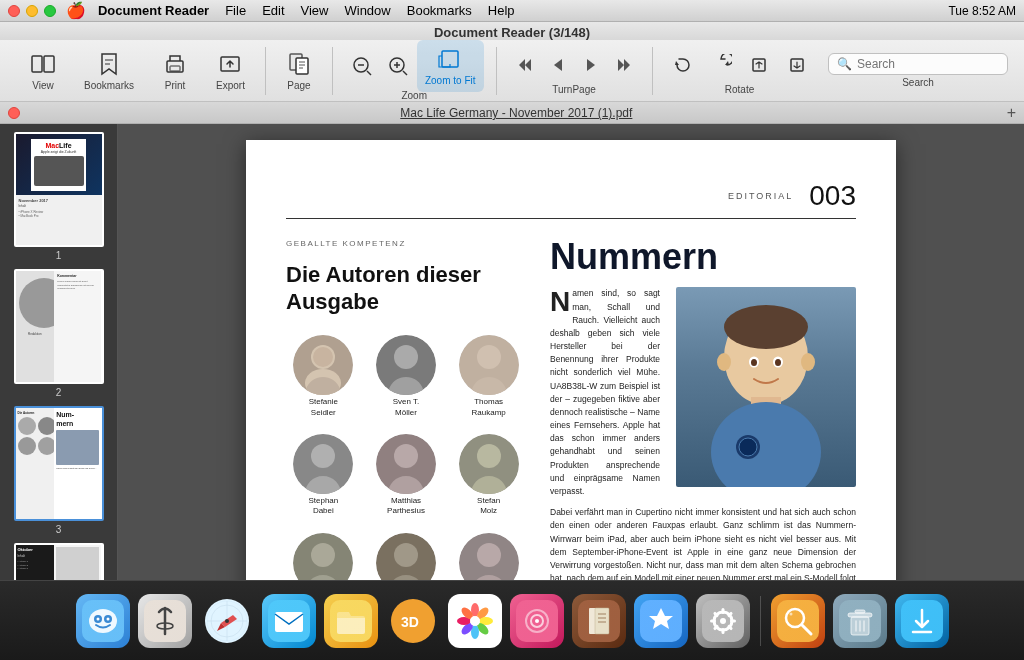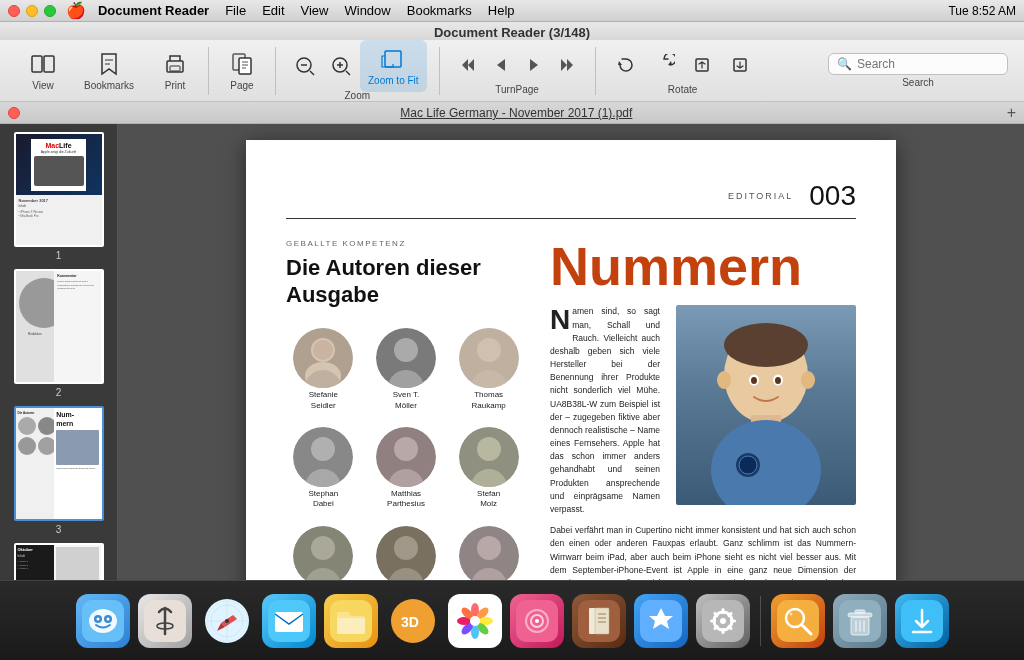--- a/index.html
+++ b/index.html
@@ -218,21 +218,21 @@
     .col-right {
       flex: 1;
     }
 
     
     .col-left-subtitle {
       font-size: 8px;
       letter-spacing: 1.5px;
       text-transform: uppercase;
       color: #666;
-      margin-bottom: 7px;
+      margin-bottom: 14px;
     }
     .col-left-title {
       font-size: 22px;
       font-weight: 700;
       color: #111;
       line-height: 1.2;
       margin-bottom: 20px;
     }
 
     .authors-grid {
@@ -256,23 +256,23 @@
     }
     .author-name {
       font-size: 8px;
       text-align: center;
       color: #222;
       line-height: 1.3;
     }
 
     
     .col-right-title {
-      font-size: 54px;
+      font-size: 36px;
       font-weight: 900;
-      color: #c2410c;
+      color: #0f172a;
       line-height: 1;
       margin-bottom: 12px;
     }
     .col-right-photo {
       width: 180px;
       height: 200px;
       float: right;
       margin: 0 0 12px 16px;
       background: #8a9bb0;
       border-radius: 2px;
@@ -527,20 +527,31 @@
           <svg width="26" height="26" viewBox="0 0 26 26" fill="none">
             <rect x="5" y="10" width="16" height="11" rx="1" stroke="#333" stroke-width="1.5" fill="none"></rect>
             <rect x="8" y="15" width="10" height="5" rx="0.5" stroke="#333" stroke-width="1" fill="none"></rect>
             <path d="M8 10V5h10v5" stroke="#333" stroke-width="1.5" fill="none"></path>
           </svg>
         </div>
         <span class="tb-label">Print</span>
       </div>
     </div>
 
+    <div class="tb-group">
+      <div class="tb-btn">
+        <div class="tb-icon">
+          <svg width="26" height="26" viewBox="0 0 26 26" fill="none">
+            <rect x="4" y="6" width="18" height="14" rx="1" stroke="#333" stroke-width="1.5" fill="none"></rect>
+            <path d="M13 10v6M10 13l3-3 3 3" stroke="#333" stroke-width="1.5" fill="none" stroke-linecap="round"></path>
+          </svg>
+        </div>
+        <span class="tb-label">Export</span>
+      </div>
+    </div>
 
     <div class="tb-sep"></div>
 
     <div class="tb-group">
       <div class="tb-btn-row">
         <div class="tb-btn">
           <div class="tb-icon">
             <svg width="26" height="26" viewBox="0 0 26 26" fill="none">
               <rect x="4" y="3" width="12" height="16" rx="1" stroke="#555" stroke-width="1.5" fill="#e8e8e8"></rect>
               <rect x="10" y="7" width="12" height="16" rx="1" stroke="#333" stroke-width="1.5" fill="white"></rect>

